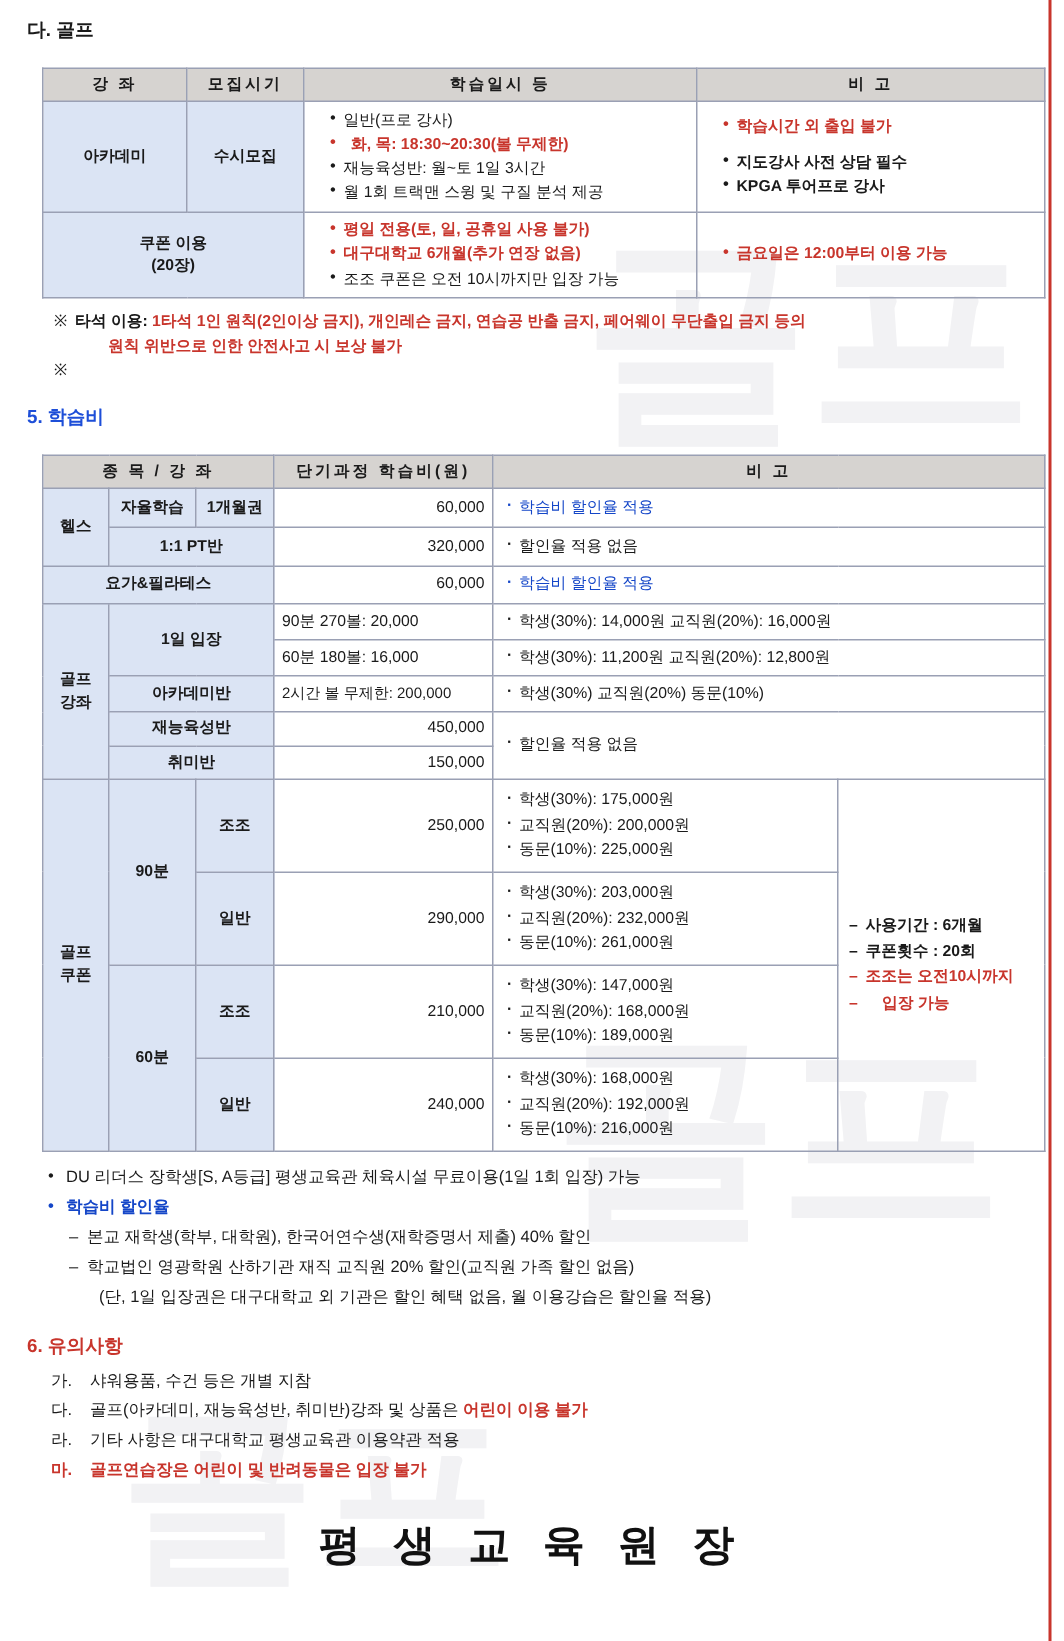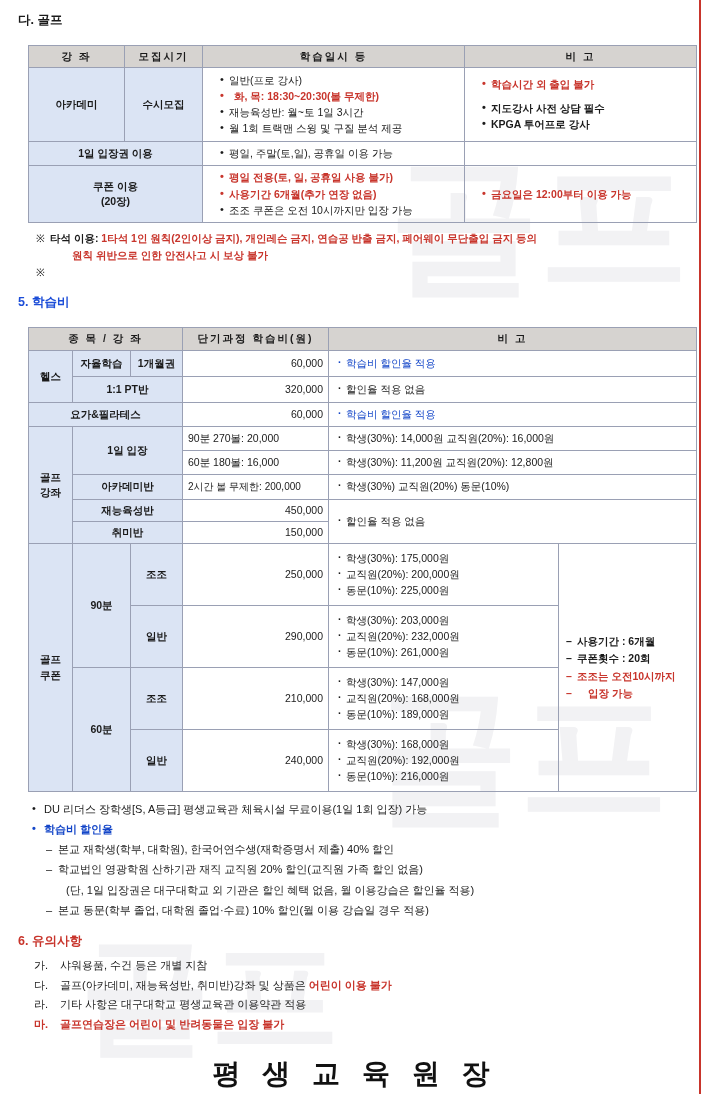--- a/index.html
+++ b/index.html
@@ -151,38 +151,29 @@
           </ul>
         </td>
         <td>
           <ul class="bl">
             <li class="b red">학습시간 외 출입 불가</li>
             <li class="b" style="margin-top:8px">지도강사 사전 상담 필수</li>
             <li class="b">KPGA 투어프로 강사</li>
           </ul>
         </td>
       </tr>
-      <tr style="height:22px">
-        <td class="cblue" colspan="2">1일 입장권 이용</td>
-        <td>
-          <ul class="bl">
-              <li>평일, 주말(토,일), 공휴일 이용 가능</li>
-            </ul>
-        </td>
-        <td></td>
-      </tr>
       <tr style="height:54px">
         <td class="cblue" colspan="2">
           <div>쿠폰 이용</div>
           <div>(20장)</div>
         </td>
         <td>
           <ul class="bl">
             <li class="b red">평일 전용(토, 일, 공휴일 사용 불가)</li>
-            <li class="b red">사용기간 6개월(추가 연장 없음)</li>
+            <li class="b red">대구대학교 6개월(추가 연장 없음)</li>
             <li>조조 쿠폰은 오전 10시까지만 입장 가능</li>
           </ul>
         </td>
         <td>
           <ul class="bl">
               <li class="b red">금요일은 12:00부터 이용 가능</li>
             </ul>
         </td>
       </tr>
     </tbody>
@@ -356,21 +347,20 @@
     </tbody>
   </table>
 
   <div class="afterlist">
     <div class="li">DU 리더스 장학생[S, A등급] 평생교육관 체육시설 무료이용(1일 1회 입장) 가능</div>
     <div class="li blue b">학습비 할인율</div>
     <div class="sub">
       <div class="s">본교 재학생(학부, 대학원), 한국어연수생(재학증명서 제출) 40% 할인</div>
       <div class="s">학교법인 영광학원 산하기관 재직 교직원 20% 할인(교직원 가족 할인 없음)</div>
       <div class="p">(단, 1일 입장권은 대구대학교 외 기관은 할인 혜택 없음, 월 이용강습은 할인율 적용)</div>
-      <div class="s">본교 동문(학부 졸업, 대학원 졸업·수료) 10% 할인(월 이용 강습일 경우 적용)</div>
     </div>
   </div>
 
   <div class="sec-head red">6. 유의사항</div>
   <div class="cautions">
     <div class="row">
       <span class="lbl">가.</span>
       <span>샤워용품, 수건 등은 개별 지참</span>
     </div>
     <div class="row">

